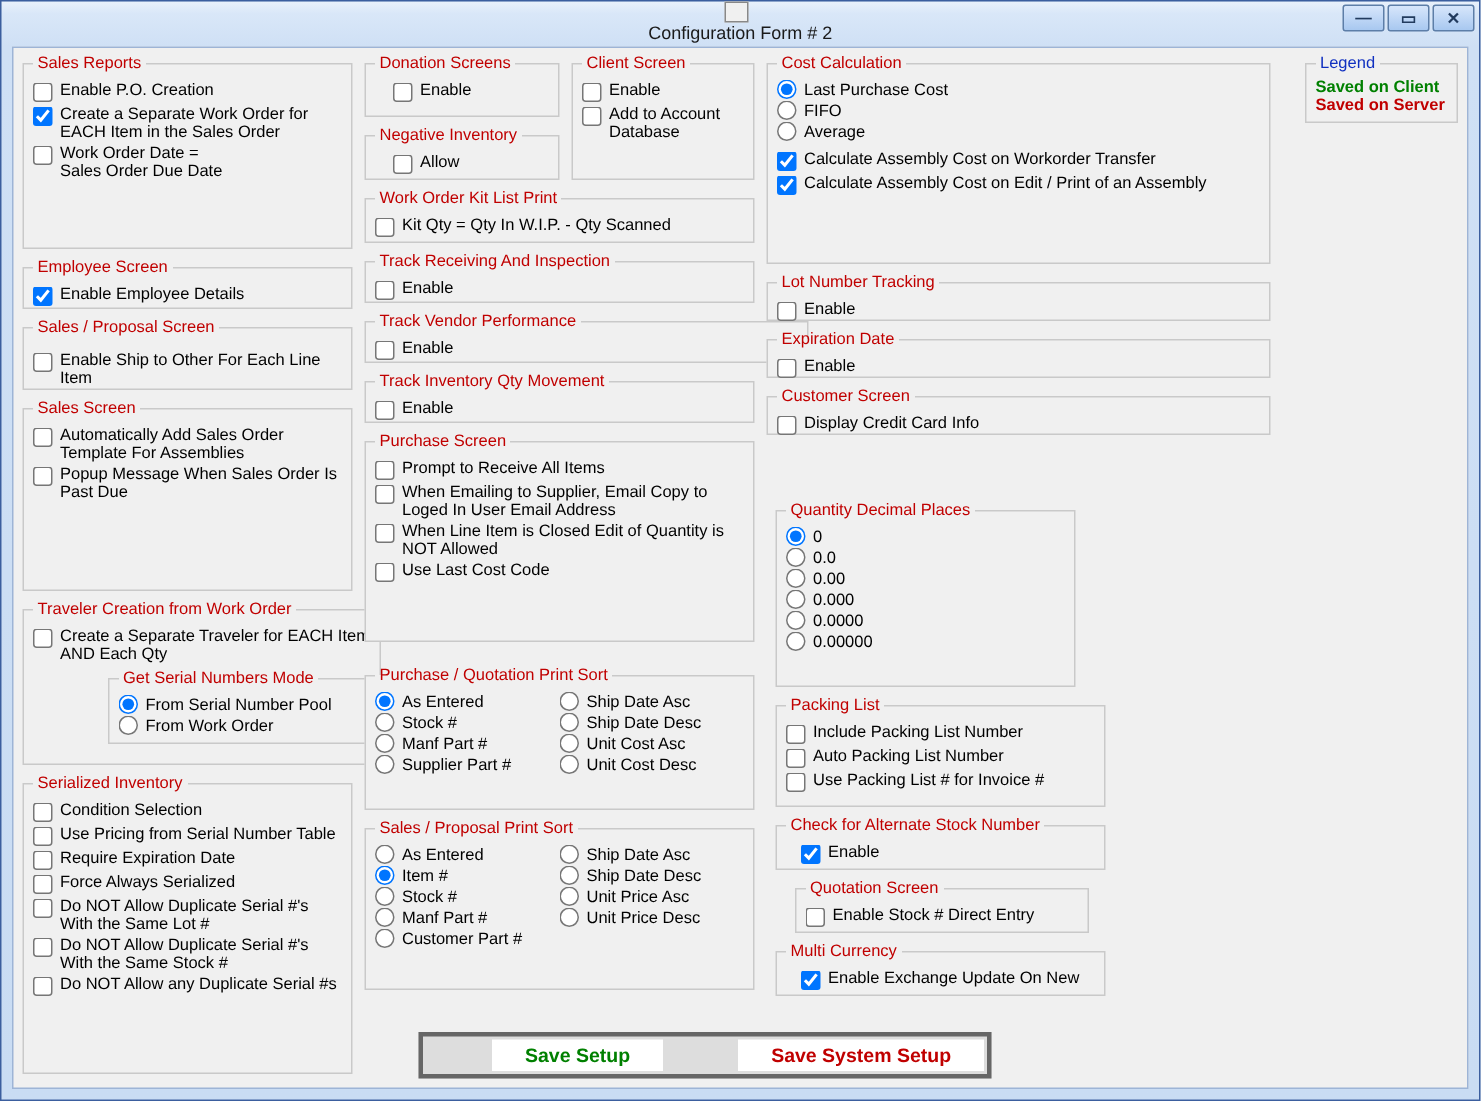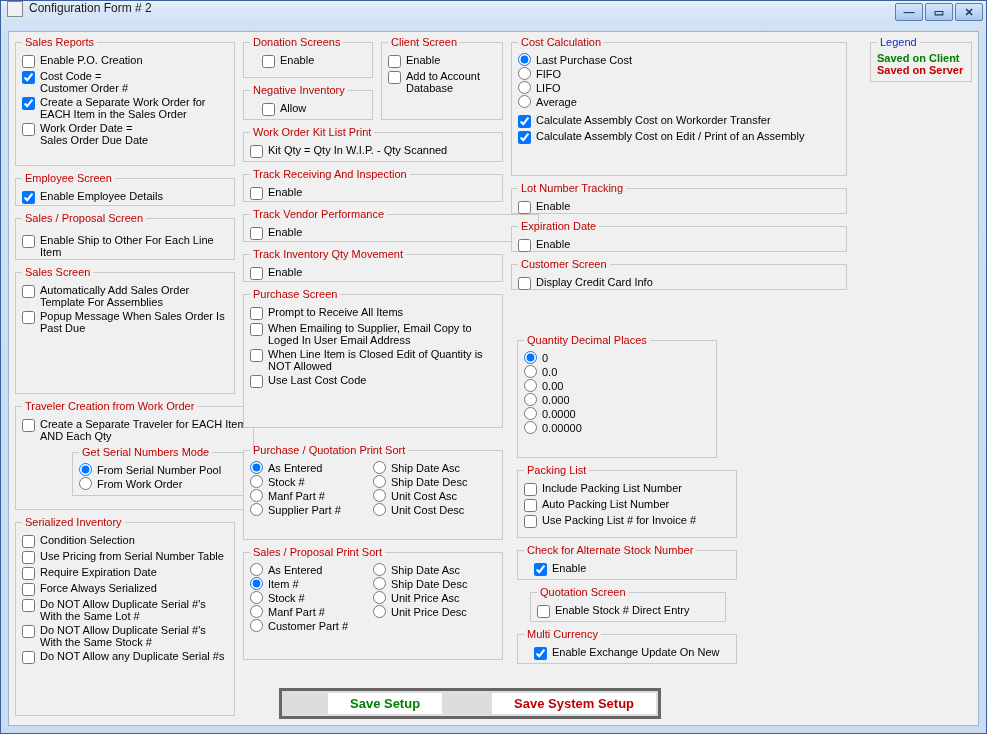--- a/index.html
+++ b/index.html
@@ -13,23 +13,24 @@
   .window {
     width: 987px;
     height: 734px;
     background: linear-gradient(#e9f1fb,#d9e7f8 8px,#cfe0f5 30px,#c9dcf3);
     border: 1px solid #3b5e9e;
     position: relative;
   }
   .titlebar {
     height: 28px;
     display: flex;
-    align-items: flex-start;
+    align-items: center;
     padding: 0 6px;
     color: #1a1a1a;
+    flex-direction: column;
   }
   .titlebar .icon {
     width: 16px; height: 16px;
     background: #f0f0f0;
     border: 1px solid #888;
     margin-right: 6px;
   }
   .titlebar .title { font-size: 12px; }
   .winbtns { position: absolute; right: 3px; top: 2px; display: flex; }
   .winbtn {
@@ -105,25 +106,20 @@
     </fieldset>
 
     <fieldset style="left:6px; top:4px; width:220px; height:130px;">
       <legend>Sales Reports</legend>
       <label class="chk">
           <input type="checkbox" style="">
           <span>Enable P.O.  Creation</span>
         </label>
       <label class="chk">
           <input type="checkbox" checked="" style="">
-          <span style="white-space:pre-line">Cost Code =
-Customer Order #</span>
-        </label>
-      <label class="chk">
-          <input type="checkbox" checked="" style="">
           <span>Create a Separate Work  Order for EACH  Item in the Sales Order</span>
         </label>
       <label class="chk">
           <input type="checkbox" style="">
           <span style="white-space:pre-line">Work Order Date =
 Sales Order Due Date</span>
         </label>
     </fieldset>
 
     <fieldset style="left:6px; top:140px; width:220px; height:34px;">
@@ -378,24 +374,20 @@
       <label class="rd">
           <input type="radio" name="cc" checked="" style="">
           <span>Last Purchase Cost</span>
         </label>
       <label class="rd">
           <input type="radio" name="cc" style="">
           <span>FIFO</span>
         </label>
       <label class="rd">
           <input type="radio" name="cc" style="">
-          <span>LIFO</span>
-        </label>
-      <label class="rd">
-          <input type="radio" name="cc" style="">
           <span>Average</span>
         </label>
       <label class="chk" style="margin-top:6px">
           <input type="checkbox" checked="" style="">
           <span>Calculate Assembly Cost on Workorder Transfer</span>
         </label>
       <label class="chk">
           <input type="checkbox" checked="" style="">
           <span>Calculate Assembly Cost on Edit / Print of an Assembly</span>
         </label>

